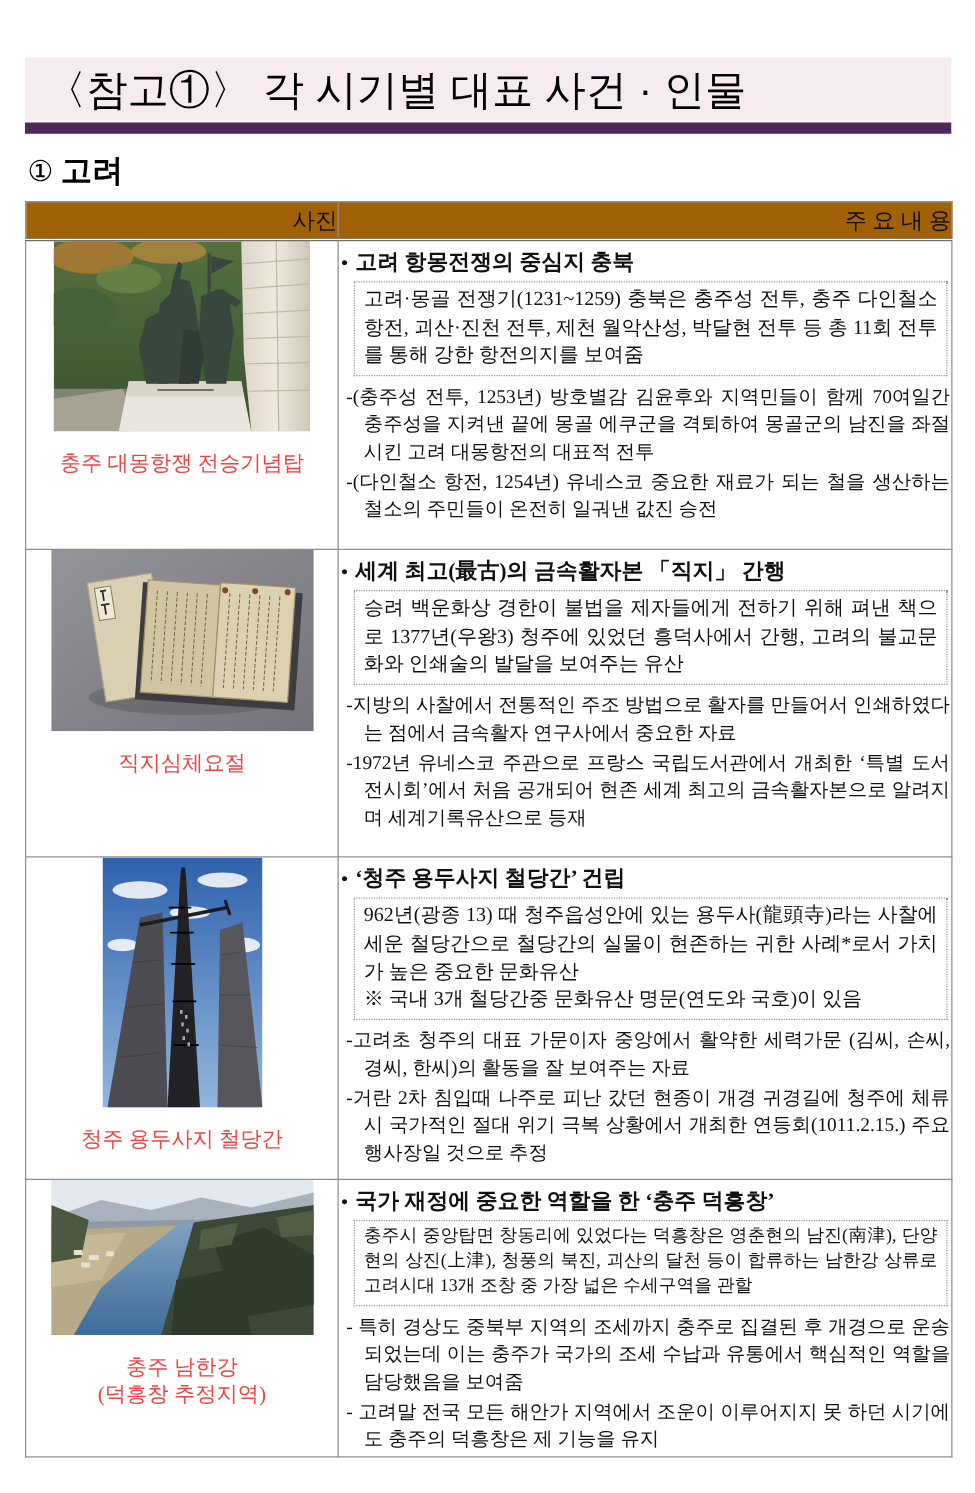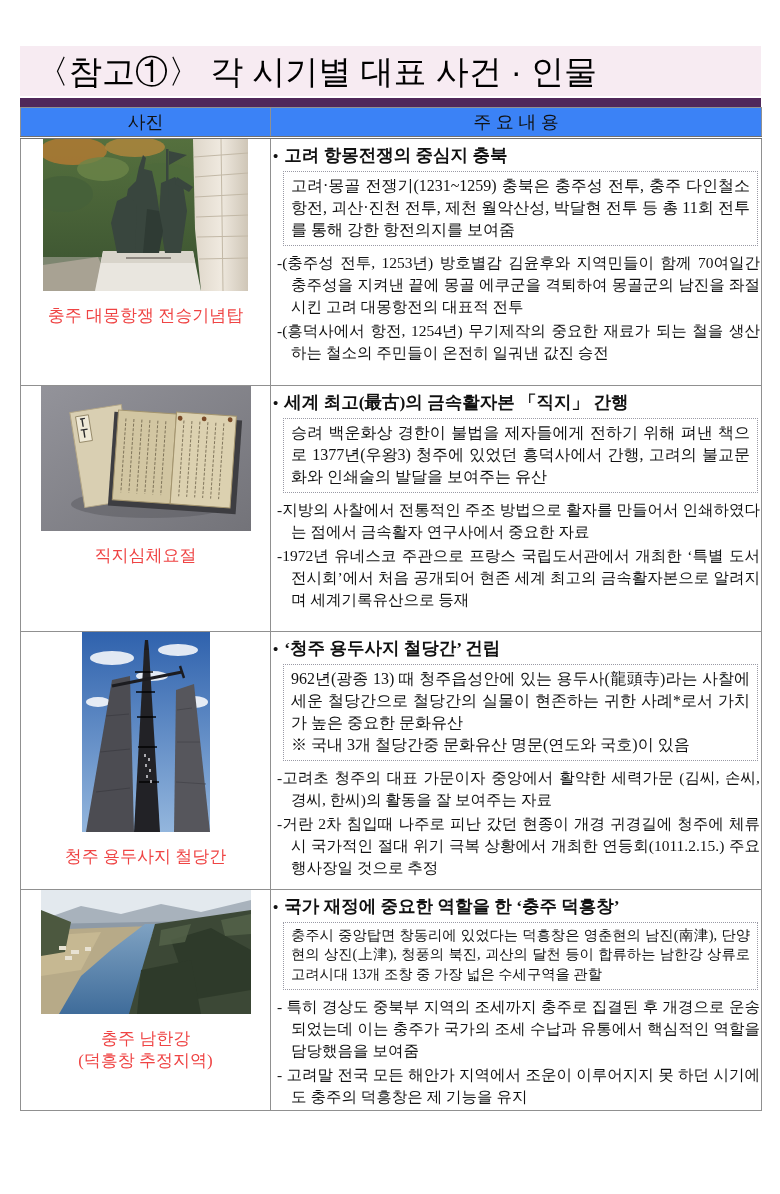--- a/index.html
+++ b/index.html
@@ -43,25 +43,25 @@
     table-layout: fixed;
   }
   table.main th, table.main td {
     border: 1px solid #909090;
     padding: 0;
     vertical-align: top;
   }
   col.c-photo { width: 250px; }
   col.c-content { width: 491px; }
   th {
-    background: #3b82f6;
+    background: #a16207;
     font-weight: normal;
     font-size: 18px;
     height: 30px;
-    text-align: center;
+    text-align: right;
     vertical-align: middle !important;
     border-bottom: 3px double #707070 !important;
   }
   td.photo-cell {
     text-align: center;
     vertical-align: middle;
     padding: 6px 4px;
   }
   td.content-cell { padding: 5px 8px 4px 5px; }
   tr.r1 td { height: 248px; }
@@ -107,20 +107,23 @@
   }
 </style>
 </head>
 <body>
 
 <div class="page">
 
   <div class="title-banner">〈참고①〉 각 시기별 대표 사건 · 인물</div>
   <div class="title-bar"></div>
 
+  <div class="section-heading">
+    <span class="circ">①</span><span>고려</span>
+  </div>
 
   <table class="main">
     <colgroup>
         <col class="c-photo">
         <col class="c-content">
       </colgroup>
     <tbody>
         <tr>
       <th>사진</th>
       <th>주 요 내 용</th>
@@ -176,21 +179,21 @@
           </svg>
         </span>
         <div class="caption">충주 대몽항쟁 전승기념탑</div>
       </td>
       <td class="content-cell">
         <div class="bullet-line">
           <span class="bullet">•</span><span>고려 항몽전쟁의 중심지 충북</span>
         </div>
         <div class="dotted-box">고려·몽골 전쟁기(1231~1259) 충북은 충주성 전투, 충주 다인철소 항전, 괴산·진천 전투, 제천 월악산성, 박달현 전투 등 총 11회 전투를 통해 강한 항전의지를 보여줌</div>
         <div class="dash-item">-(충주성 전투, 1253년) 방호별감 김윤후와 지역민들이 함께 70여일간 충주성을 지켜낸 끝에 몽골 에쿠군을 격퇴하여 몽골군의 남진을 좌절시킨 고려 대몽항전의 대표적 전투</div>
-        <div class="dash-item">-(흥덕사에서 항전, 1254년) 무기제작의 중요한 재료가 되는 철을 생산하는 철소의 주민들이 온전히 일궈낸 값진 승전</div>
+        <div class="dash-item">-(다인철소 항전, 1254년) 유네스코 중요한 재료가 되는 철을 생산하는 철소의 주민들이 온전히 일궈낸 값진 승전</div>
       </td>
     </tr>
 
     <tr class="r2">
       <td class="photo-cell">
         <span class="photo-frame">
           <svg width="210" height="145" viewBox="0 0 210 145">
             <defs>
               <linearGradient id="graybg" x1="0" y1="0" x2="1" y2="1">
                 <stop offset="0" stop-color="#93939a"></stop>

